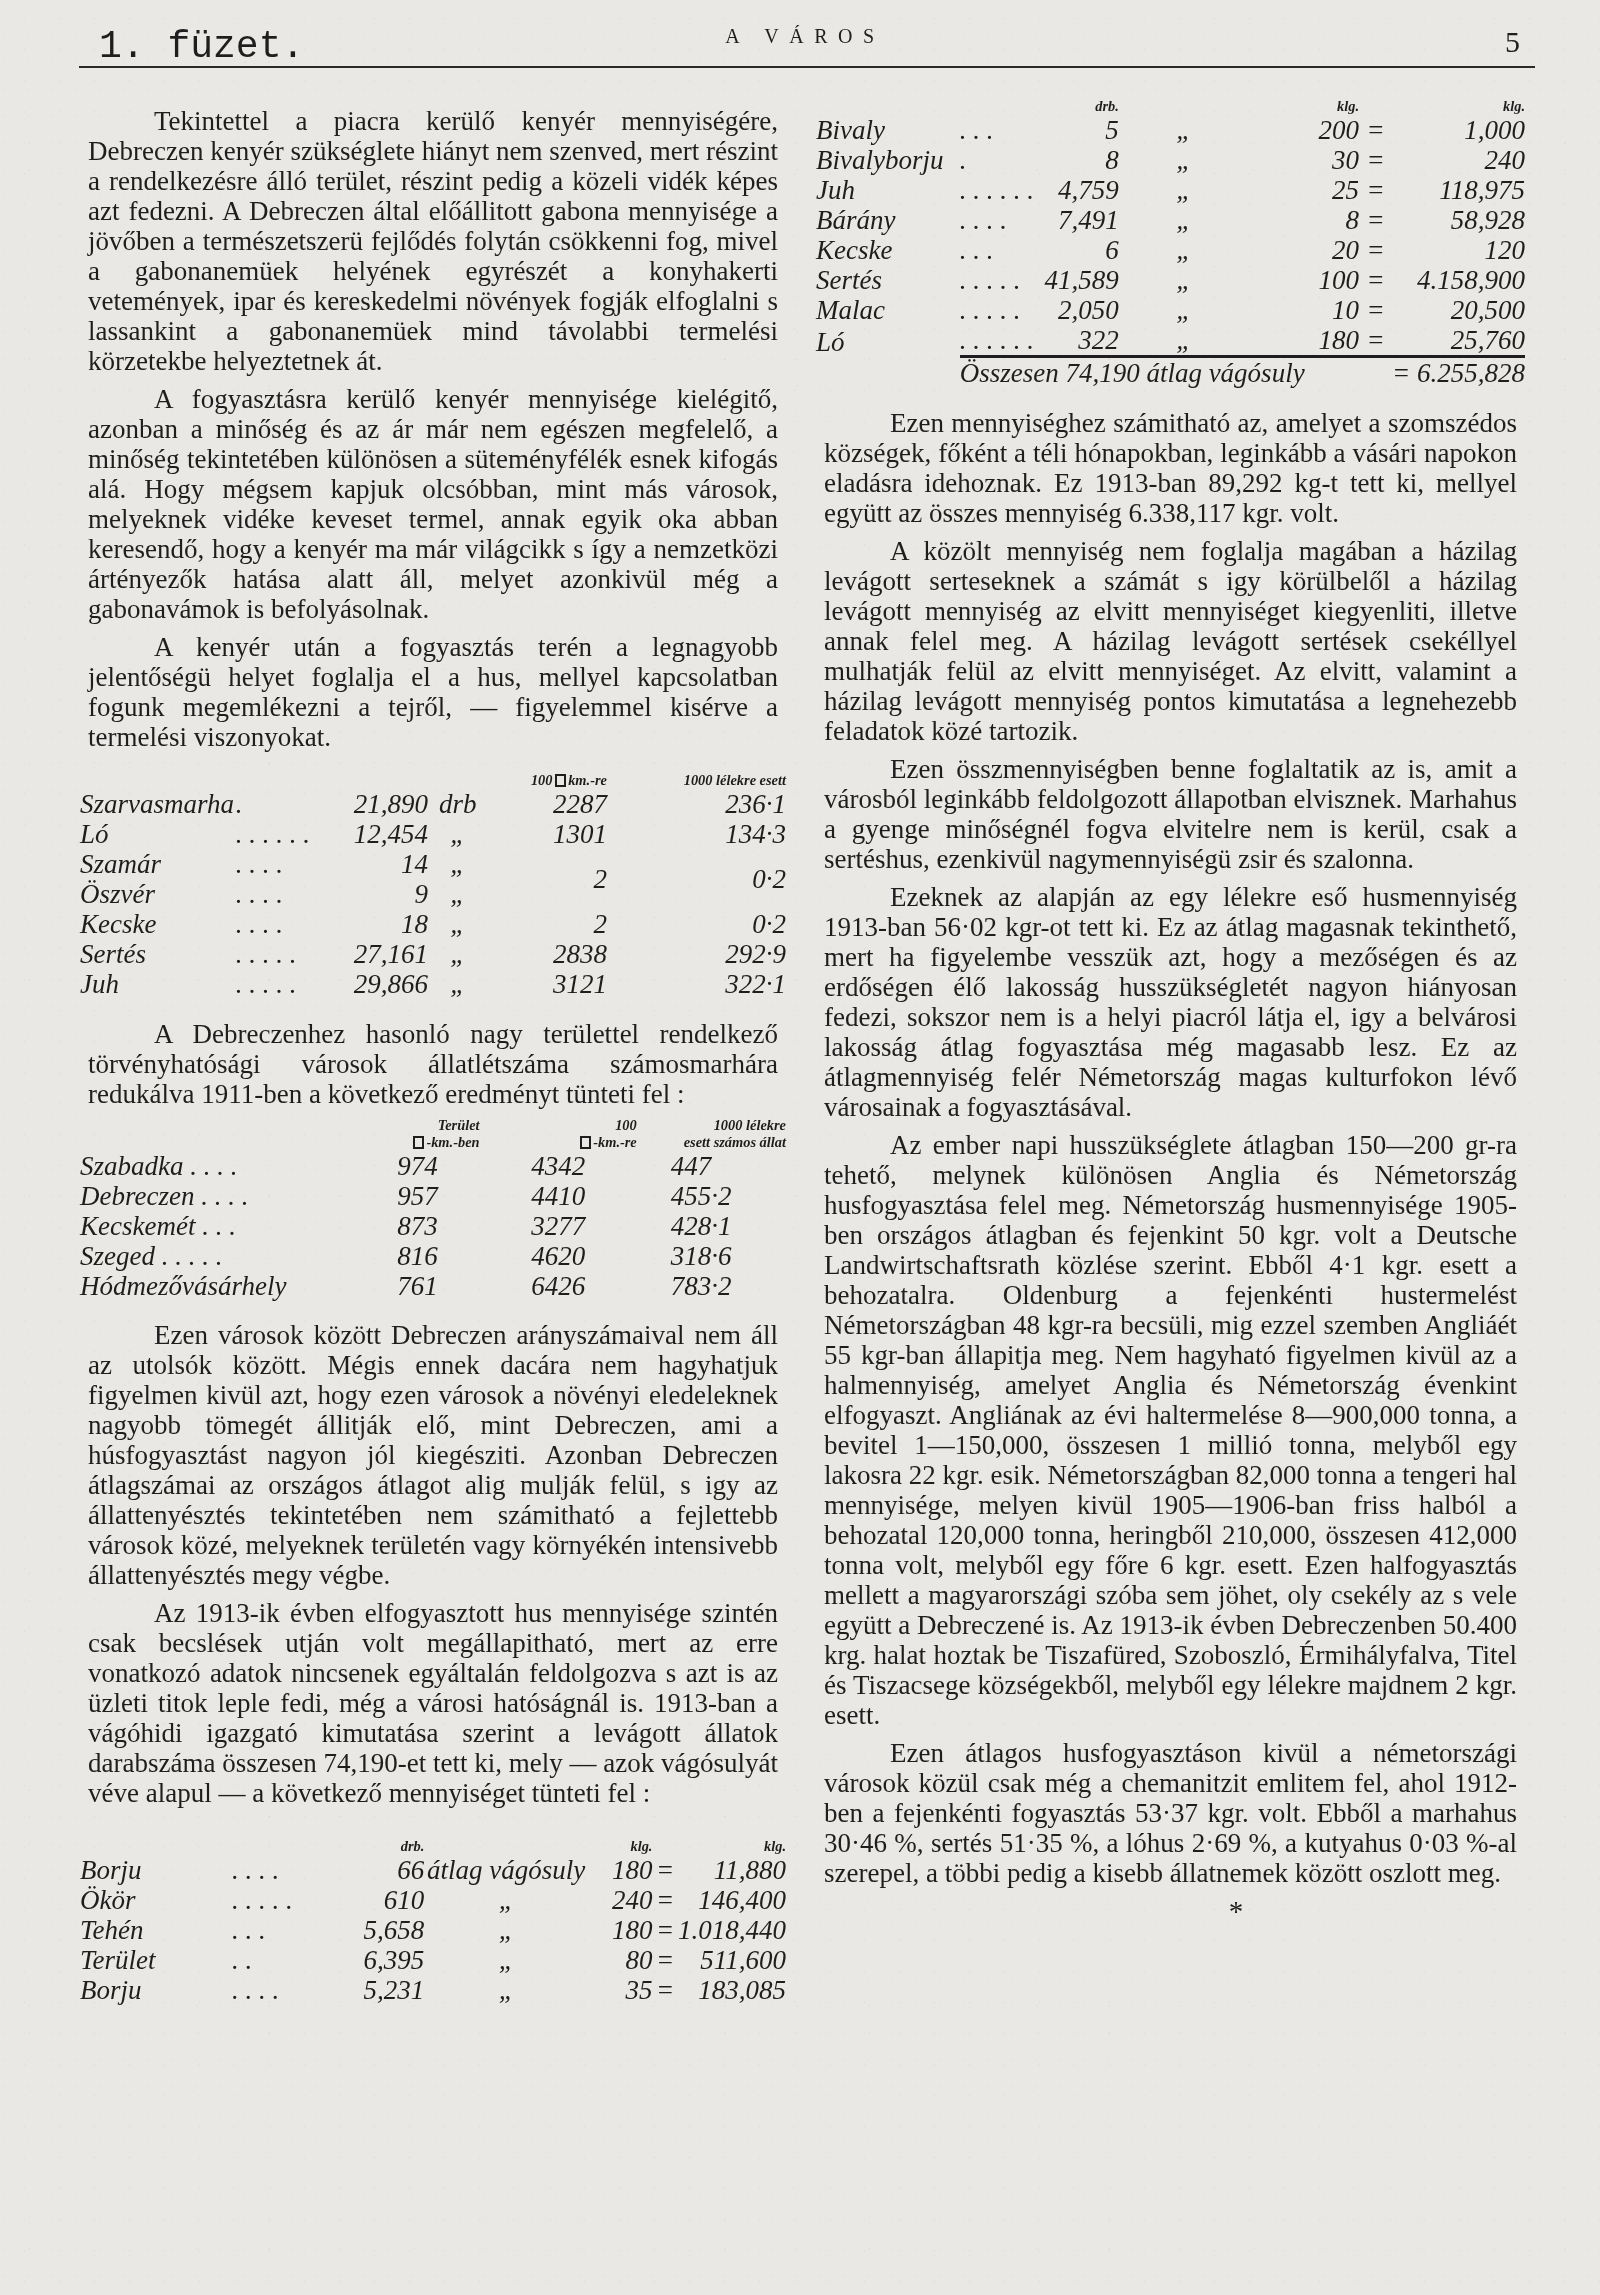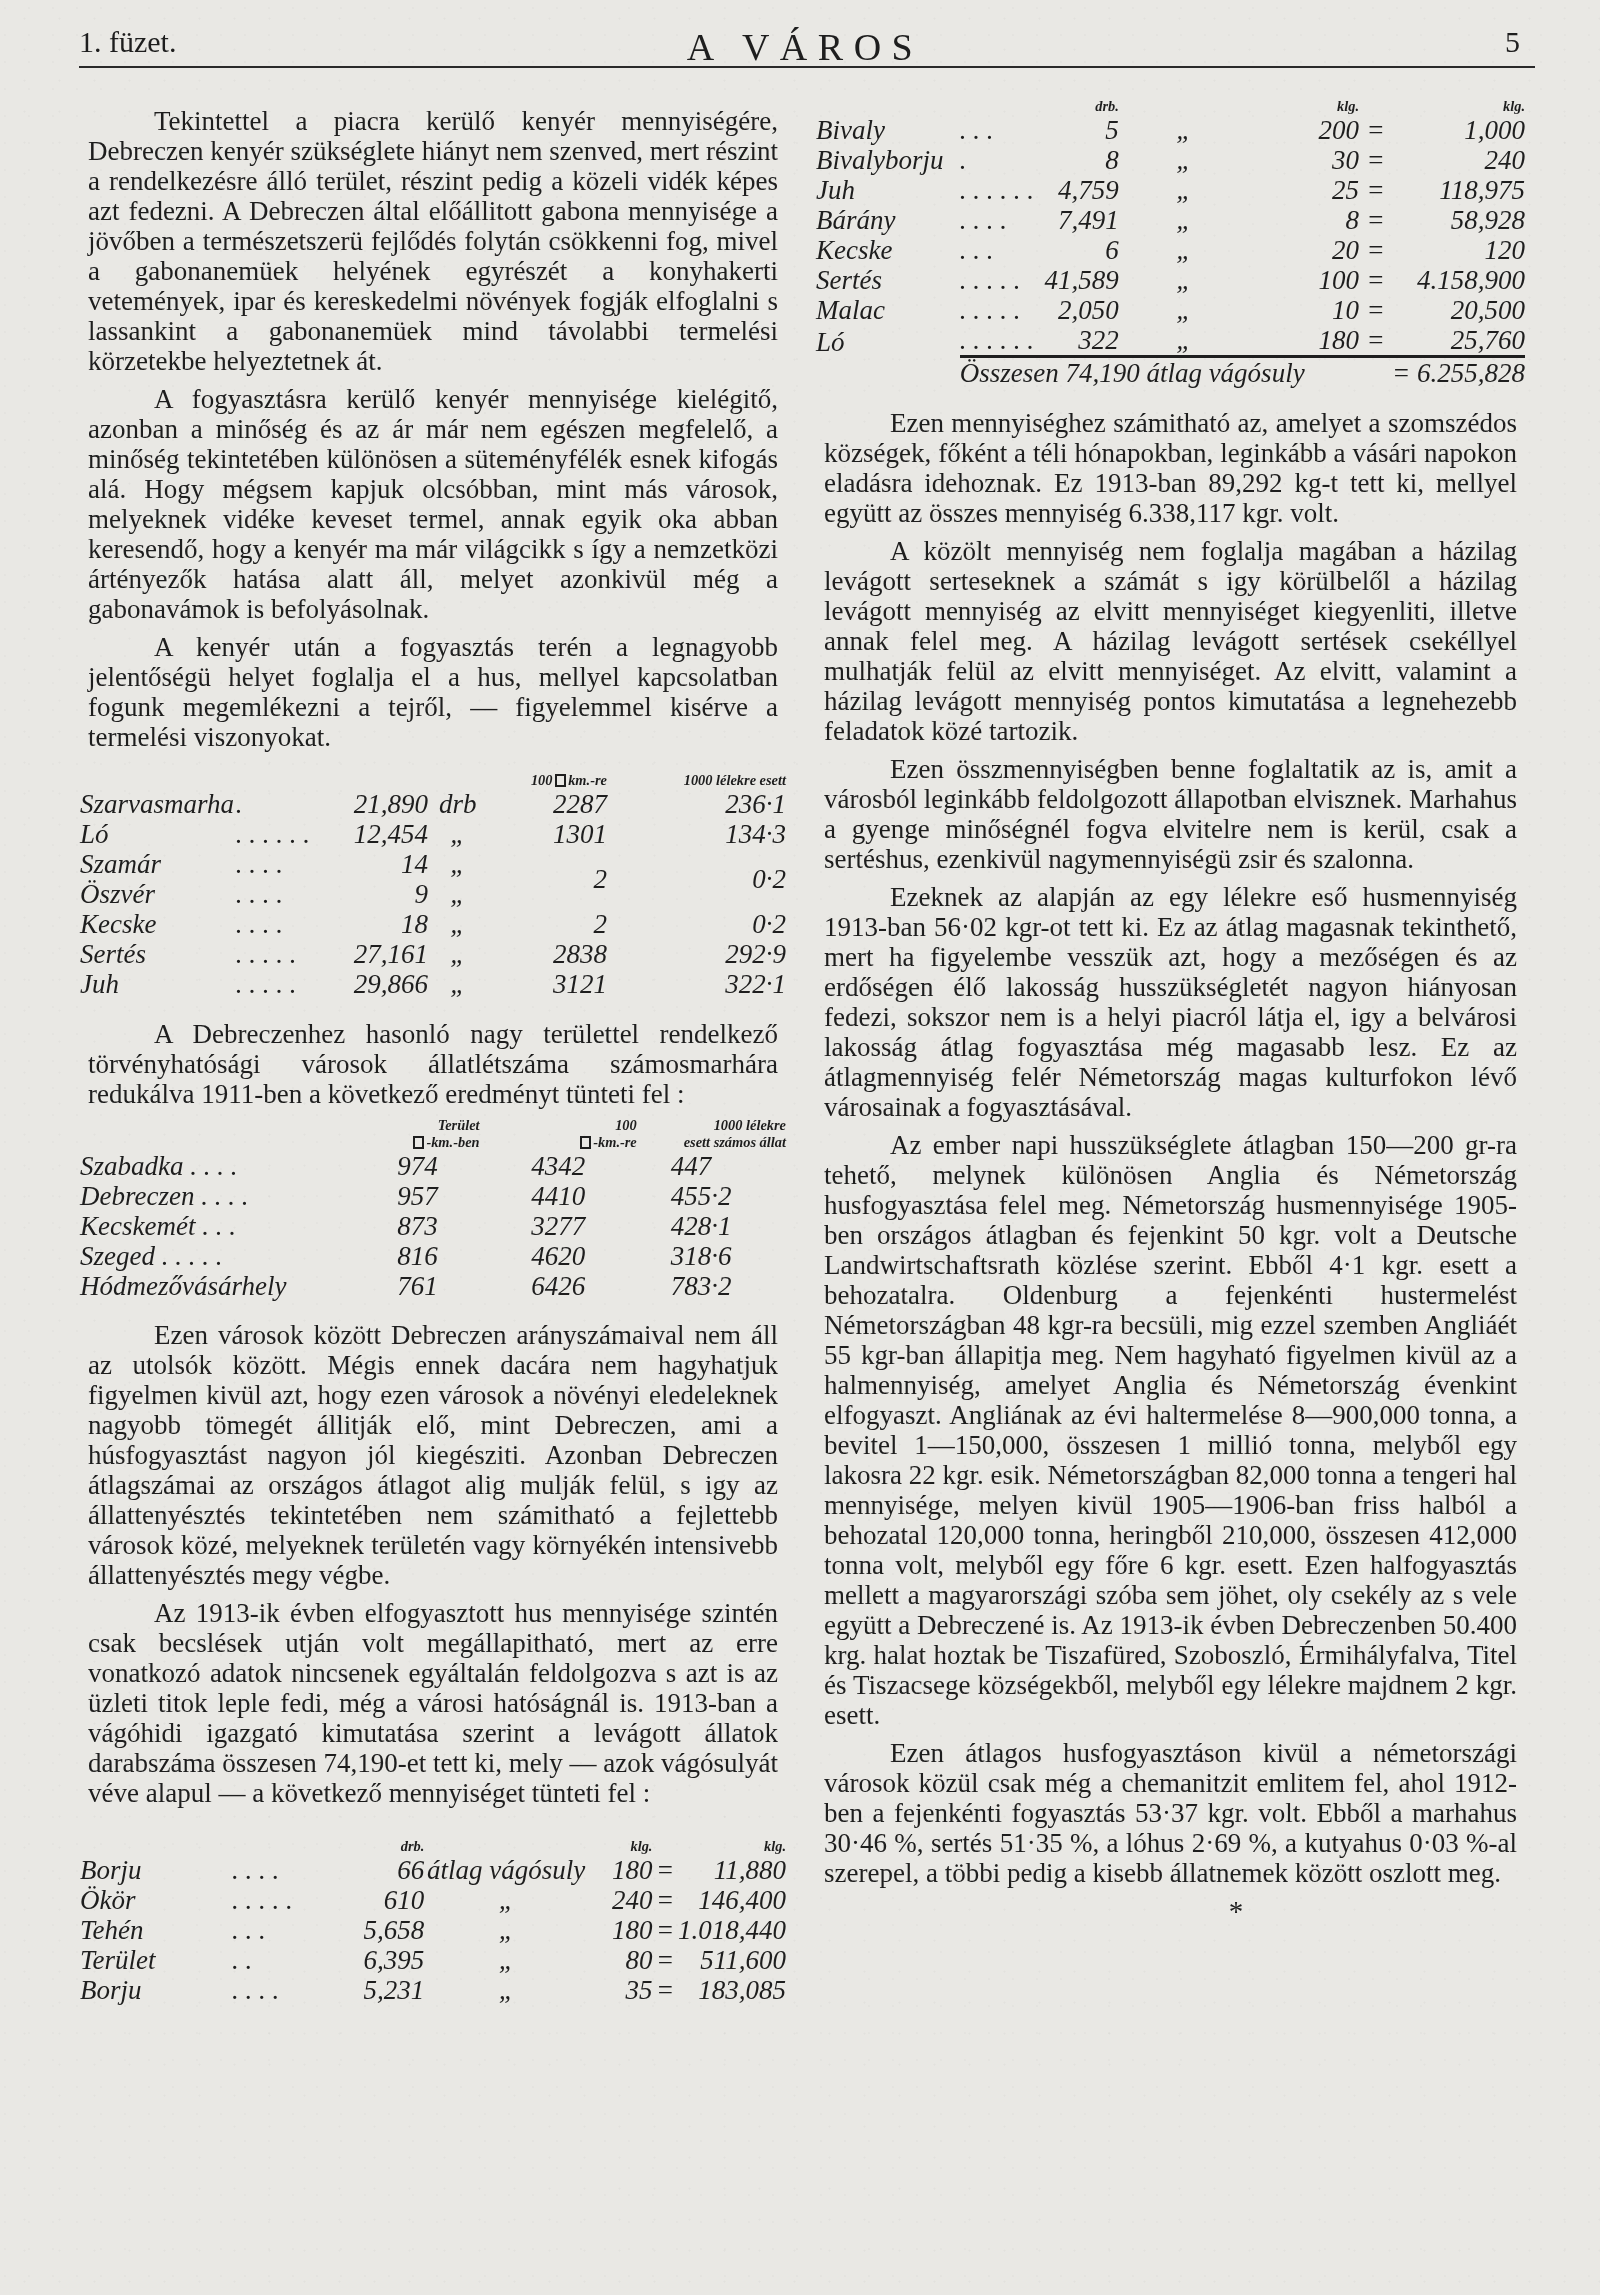--- a/index.html
+++ b/index.html
@@ -9,22 +9,22 @@
     background-image:
       radial-gradient(circle at 20% 30%, rgba(0,0,0,0.025) 0 0.7px, transparent 1.3px),
       radial-gradient(circle at 70% 60%, rgba(0,0,0,0.03) 0 0.7px, transparent 1.3px);
     background-size: 24px 27px, 35px 31px;
     color: #1e1e1e;
     font-family: "DejaVu Serif", "Liberation Serif", serif;
     position: relative;
   }
   .page { position: absolute; left: 0; top: 0; width: 1600px; height: 2295px; }
   .header { position: absolute; left: 77px; top: 25px; width: 1456px; height: 39px; }
-  .header .left { position: absolute; left: 2px; top: 0; font-size: 30px; font-family: Liberation Serif, serif; }
-  .header .center { position: absolute; left: 0; right: 0; top: 0; text-align: center; font-size: 38px; letter-spacing: 10.5px; font-family: "Liberation Serif", serif; }
+  .header .left { position: absolute; left: 22px; top: 0; font-size: 38px; font-family: Liberation Mono, monospace; }
+  .header .center { position: absolute; left: 0; right: 0; top: 0; text-align: center; font-size: 20px; letter-spacing: 10.5px; font-family: "Liberation Serif", serif; }
   .header .right { position: absolute; right: 13px; top: 0; font-size: 30px; font-family: "Liberation Serif", serif; }
   .rule { position: absolute; left: 79px; top: 66px; width: 1456px; height: 2px; background: #2a2a2a; }
 
   .col { position: absolute; top: 98px; font-family: "Liberation Serif", serif; font-size: 27px; line-height: 30px; }
   .col-left { left: 80px; width: 706px; }
   .col-right { left: 816px; width: 709px; }
 
   p.para { margin: 8px; text-align: justify; text-indent: 66px; }
 
   table.stat { border-collapse: collapse; width: 100%; font-size: 27px; line-height: 30px; font-style: italic; }

